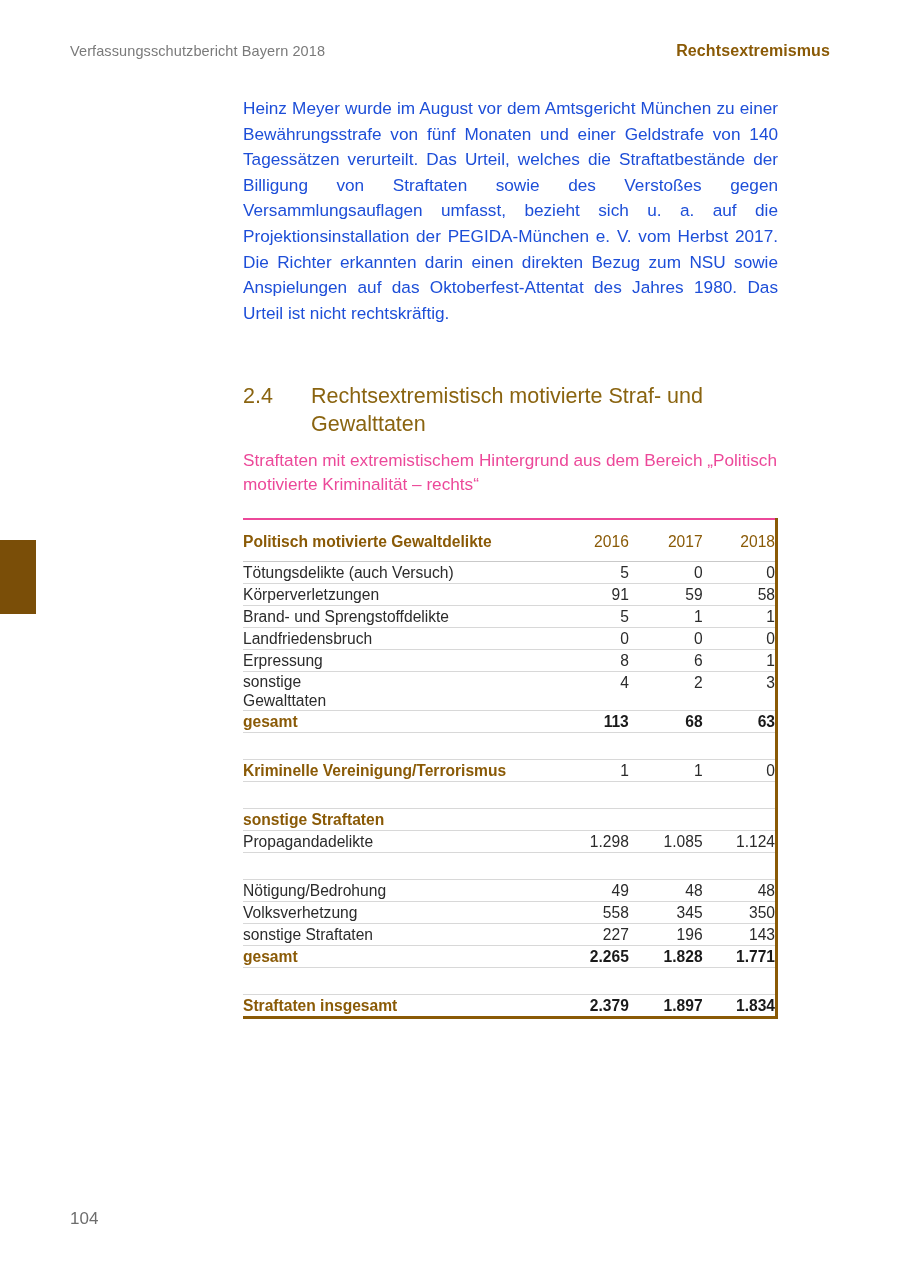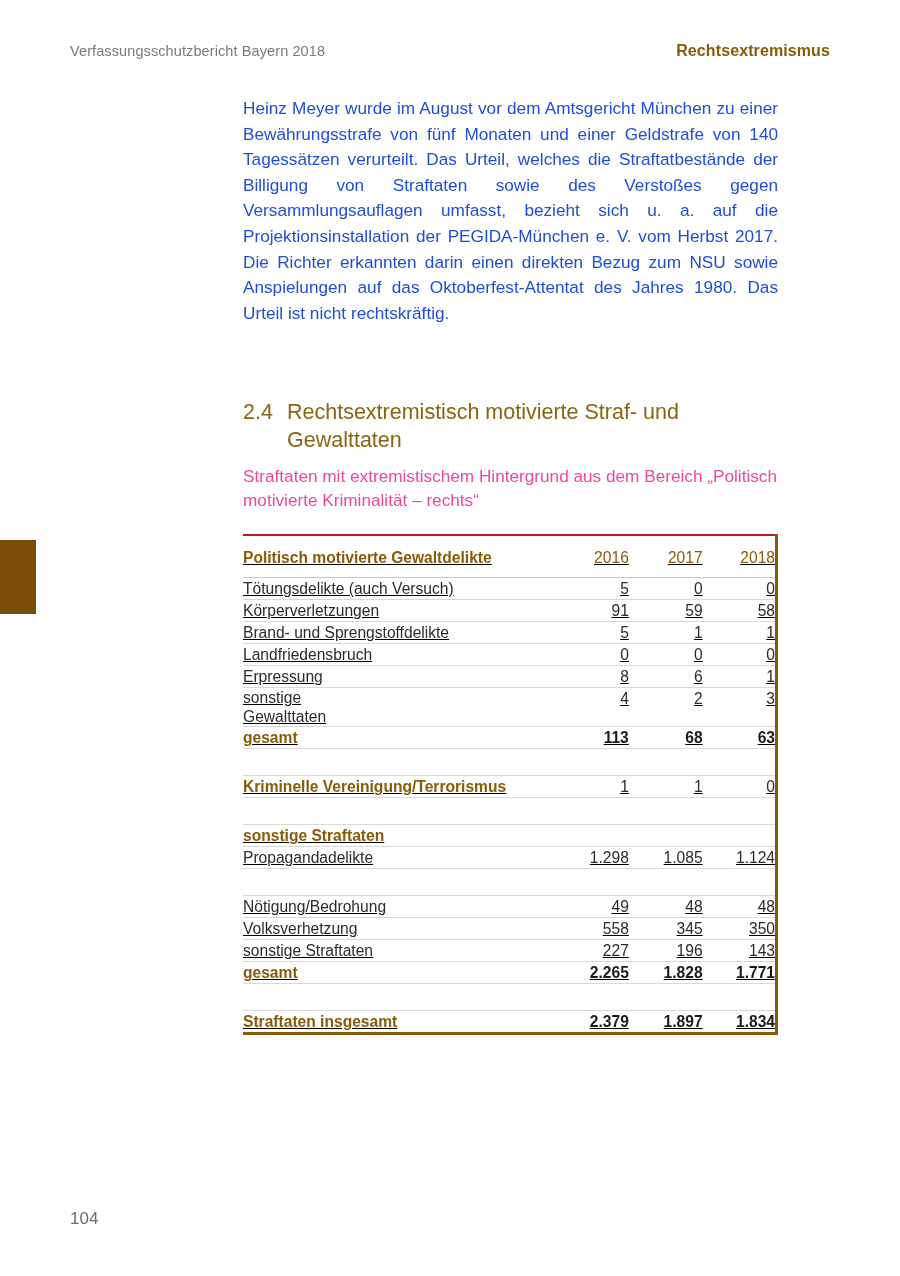--- a/index.html
+++ b/index.html
@@ -64,26 +64,27 @@
     font-size: 17.2px;
     line-height: 25.6px;
     color: #1d4ed8;
     text-align: justify;
     text-justify: inter-word;
     hyphens: manual;
   }
 
   
   .section-heading {
-    margin-top: 72px;
+    margin-top: 56px;
     display: flex;
     color: #8a6410;
     font-size: 21.5px;
     line-height: 28px;
     font-weight: normal;
+    gap: 24px;
   }
   .section-heading .num {
     flex: 0 0 auto;
     width: 44px;
   }
   .section-heading .ttl {
     flex: 1 1 auto;
   }
 
   .section-subtitle {
@@ -91,27 +92,26 @@
     color: #ec4899;
     font-size: 17.2px;
     line-height: 24px;
     font-weight: normal;
   }
 
   
   .stats-table {
     margin-top: 22px;
     width: 535px;
-    border-top: 2px solid #b91c1c;
+    border-top: 2px solid #ec4899;
     border-bottom: 3px solid #8a5a06;
     border-right: 3px solid #8a5a06;
     border-collapse: collapse;
     table-layout: fixed;
     box-sizing: border-box;
-    text-decoration: underline;
   }
   .stats-table td, .stats-table th {
     padding: 0;
     margin: 0;
     vertical-align: top;
   }
   .col-label  { width: 300px; }
   .col-year   { width: 71px;  }
 
   .stats-table tr > * {

